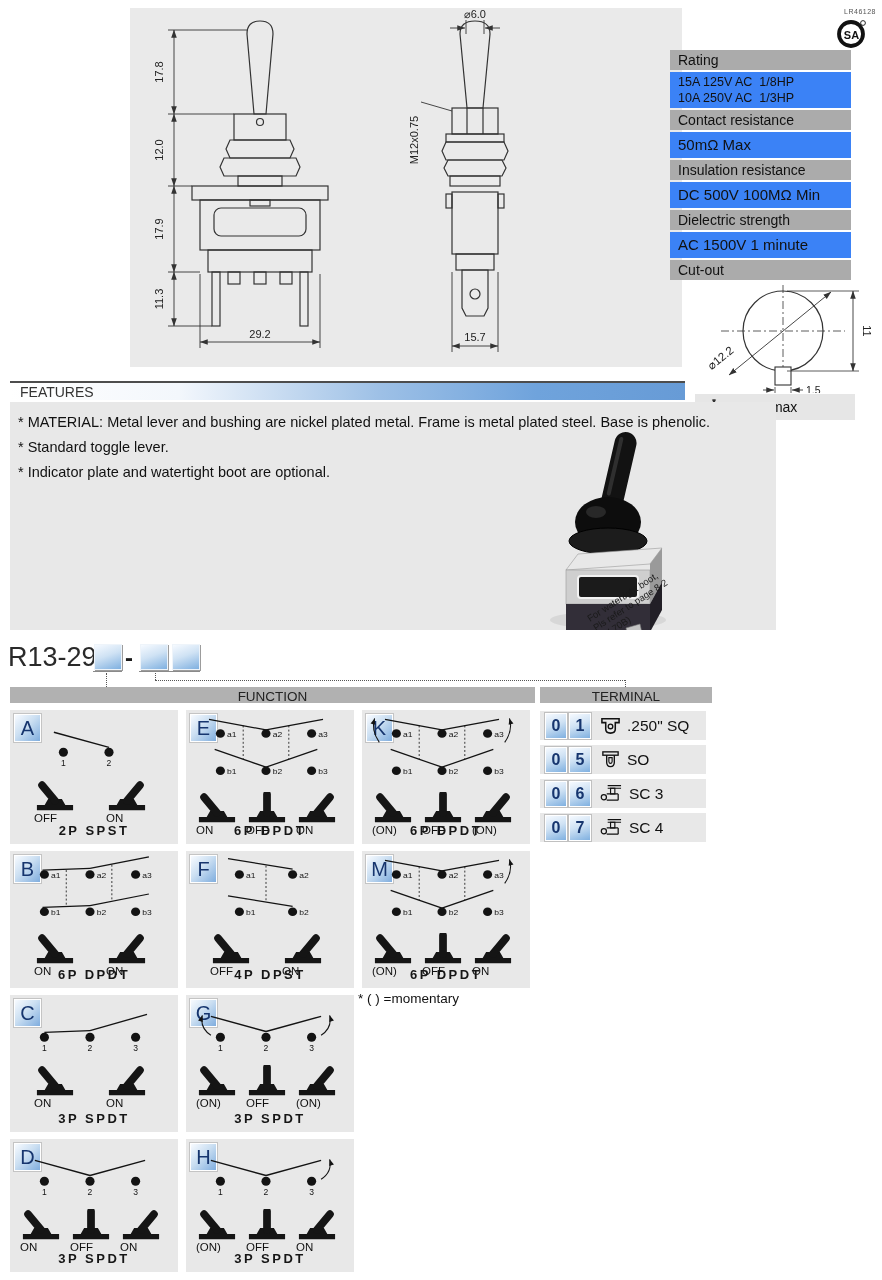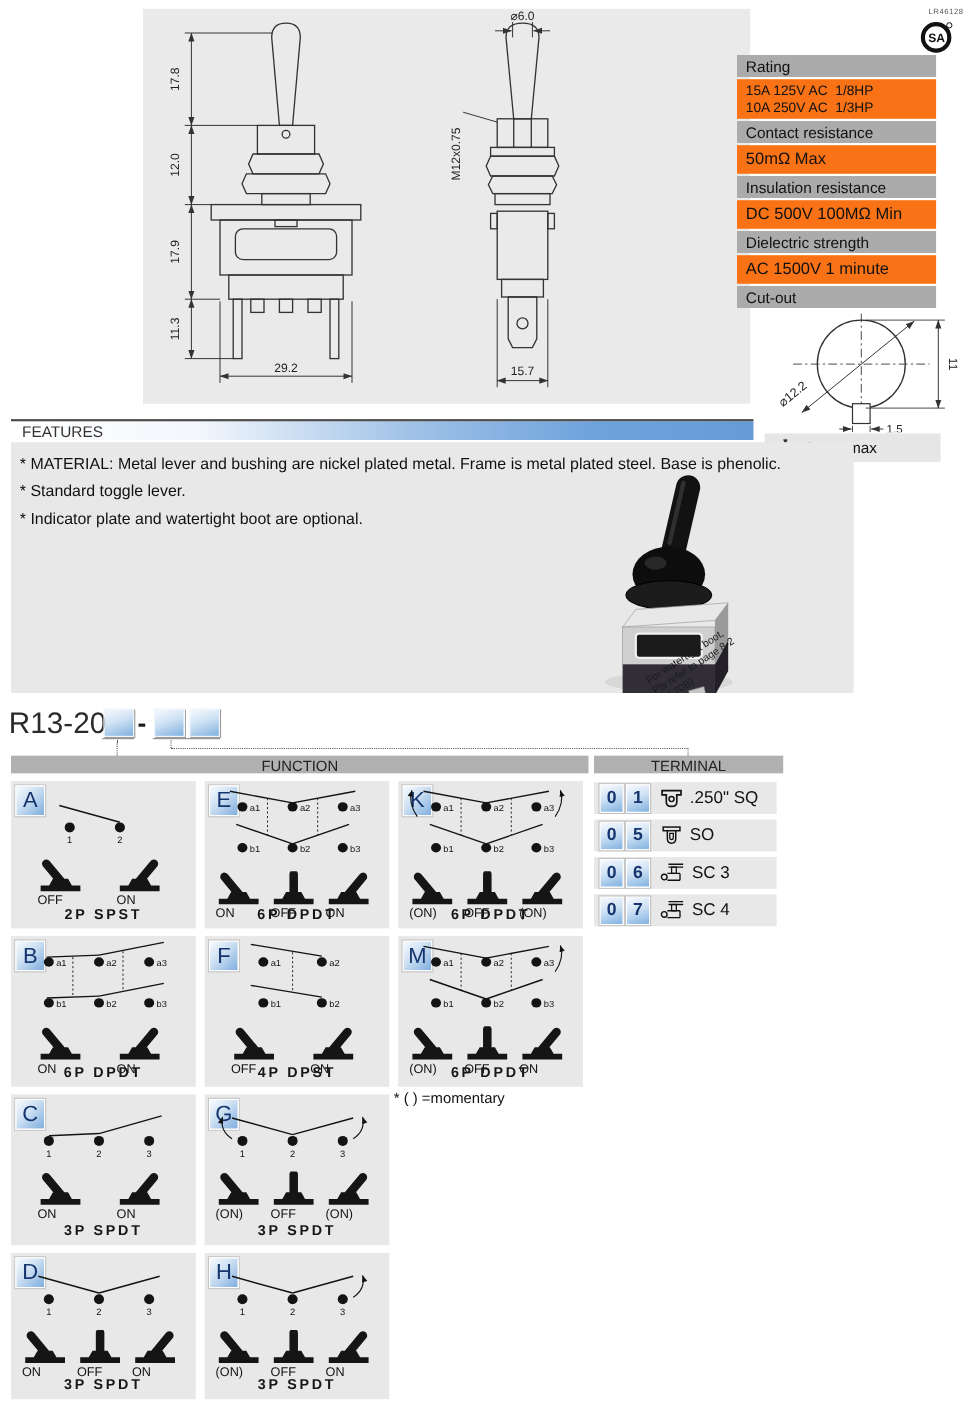--- a/index.html
+++ b/index.html
@@ -7,21 +7,21 @@
         font-family:"Liberation Sans",sans-serif;overflow:hidden}
   .abs{position:absolute}
   
   .drawing-panel{left:130px;top:8px;width:552px;height:359px;background:#eaeaea}
   
   .cert-no{left:812px;top:8px;width:64px;text-align:right;font-size:7px;color:#555;letter-spacing:.5px}
   .csa{left:836px;top:17px}
   .spec-col{left:670px;top:50px;width:181px}
   .spec-header{background:#ababab;height:20px;line-height:20px;padding-left:8px;
                font-size:14px;color:#111;margin-bottom:2px}
-  .spec-value{background:#f97316;margin-bottom:2px;color:#111}
+  .spec-value{background:#3b82f6;margin-bottom:2px;color:#111}
   .spec-value:not(.multi){height:26px;line-height:26px;padding-left:8px;font-size:15px}
   .spec-value.multi{font-size:12.5px;line-height:16px;padding:2px 0 2px 8px}
   .cutout-box{left:695px;top:281px;width:181px;height:112px}
   .panel-row{left:695px;top:394px;width:160px;height:26px;background:#e6e6e6;
              display:flex;align-items:center;padding-left:6px;box-sizing:border-box}
   .panel-row span{font-size:14px;color:#111;margin-left:5px}
   
   .features-bar{left:10px;top:381px;width:675px;height:19px;border-top:2px solid #4d4d4d;
      background:linear-gradient(90deg,#ffffff 0%,#f3f7fc 25%,#9dc0e6 55%,#6fa3dc 78%,#679bd6 100%);
      font-size:14px;color:#333;line-height:19px;padding-left:10px;box-sizing:border-box}
@@ -258,21 +258,21 @@
       <polygon points="88,204 102,200 106,218 92,222" fill="#c4c4c4" stroke="#777" stroke-width="0.6"></polygon>
       <line x1="40" y1="208" x2="38" y2="226" stroke="#999" stroke-width="2.5"></line>
       <text transform="translate(52 198) rotate(-33)" font-size="9.5" fill="#1a1a1a">
         <tspan x="0" dy="0">For watertight boot,</tspan>
         <tspan x="0" dy="11">Pls refer to page 8-2</tspan>
         <tspan x="0" dy="11">(W-70B)</tspan>
       </text>
     </svg>
   </div>
 
-  <div class="abs pn">R13-20</div>
+  <div class="abs pn">R13-29</div>
   <div class="abs pnbox" style="left:94px;top:644px"></div>
   <div class="abs pndash" style="left:125px;top:644px">-</div>
   <div class="abs pnbox" style="left:140px;top:644px"></div>
   <div class="abs pnbox" style="left:172px;top:644px"></div>
   <div class="abs pnline" style="left:93px;top:671px;width:29px"></div>
   <div class="abs pnline" style="left:139px;top:671px;width:61px"></div>
   <div class="abs dotv" style="left:106px;top:673px;height:14px"></div>
   <div class="abs dotv" style="left:155px;top:673px;height:7px"></div>
   <div class="abs doth" style="left:155px;top:680px;width:470px"></div>
   <div class="abs dotv" style="left:625px;top:680px;height:7px"></div>

